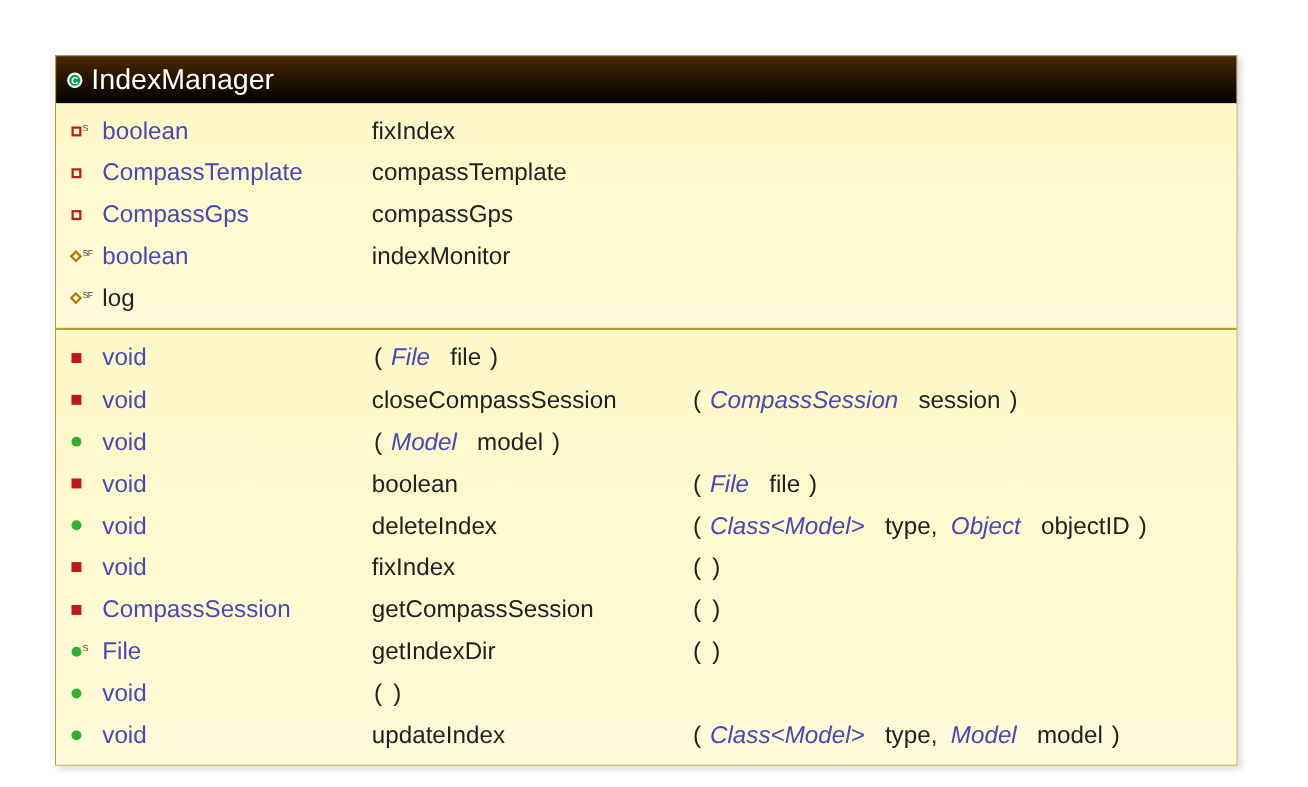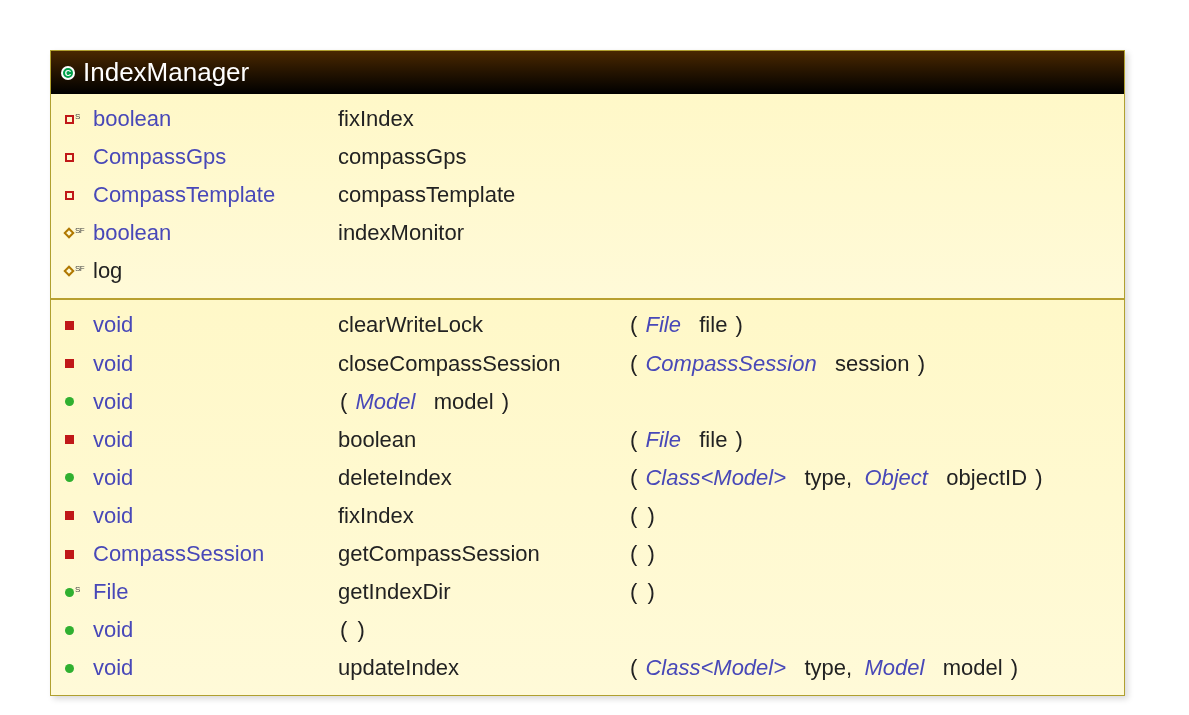--- a/index.html
+++ b/index.html
@@ -112,53 +112,52 @@
           <span class="vis-square private"></span>
           <span class="badge">S</span>
         </span>
         <span class="type-col">boolean</span>
         <span class="name-col">fixIndex</span>
       </div>
       <div class="row">
         <span class="vis-col">
           <span class="vis-square private"></span>
         </span>
+        <span class="type-col">CompassTemplate</span>
+        <span class="name-col">compassTemplate</span>
+      </div>
+      <div class="row">
+        <span class="vis-col">
+          <span class="vis-square private"></span>
+        </span>
         <span class="type-col">CompassGps</span>
         <span class="name-col">compassGps</span>
       </div>
       <div class="row">
         <span class="vis-col">
-          <span class="vis-square private"></span>
-        </span>
-        <span class="type-col">CompassTemplate</span>
-        <span class="name-col">compassTemplate</span>
-      </div>
-      <div class="row">
-        <span class="vis-col">
           <span class="vis-diamond"></span>
           <span class="badge">SF</span>
         </span>
         <span class="type-col">boolean</span>
         <span class="name-col">indexMonitor</span>
       </div>
       <div class="row">
         <span class="vis-col">
           <span class="vis-diamond"></span>
           <span class="badge">SF</span>
         </span>
         <span class="name-col">log</span>
       </div>
     </div>
   <div class="section" id="methods-section">
       <div class="row">
         <span class="vis-col">
           <span class="vis-square protected"></span>
         </span>
         <span class="type-col">void</span>
-        <span class="name-col">clearWriteLock</span>
         <span class="params-col"><span class="paren">(</span> <span class="ptype">File</span>&nbsp;&nbsp;&nbsp;<span class="pname">file</span> <span class="paren">)</span></span>
       </div>
       <div class="row">
         <span class="vis-col">
           <span class="vis-square protected"></span>
         </span>
         <span class="type-col">void</span>
         <span class="name-col">closeCompassSession</span>
         <span class="params-col"><span class="paren">(</span> <span class="ptype">CompassSession</span>&nbsp;&nbsp;&nbsp;<span class="pname">session</span> <span class="paren">)</span></span>
       </div>

